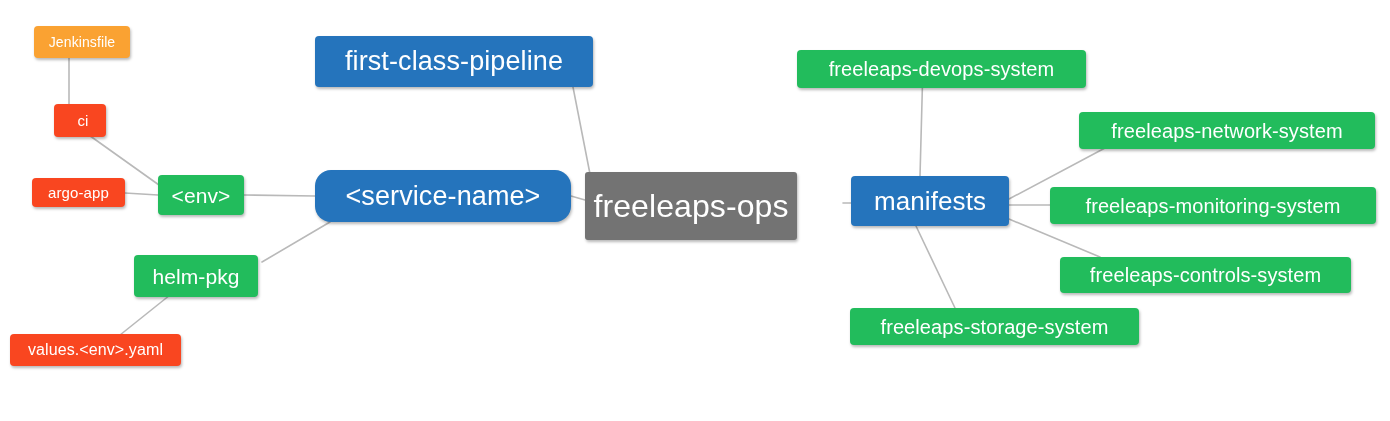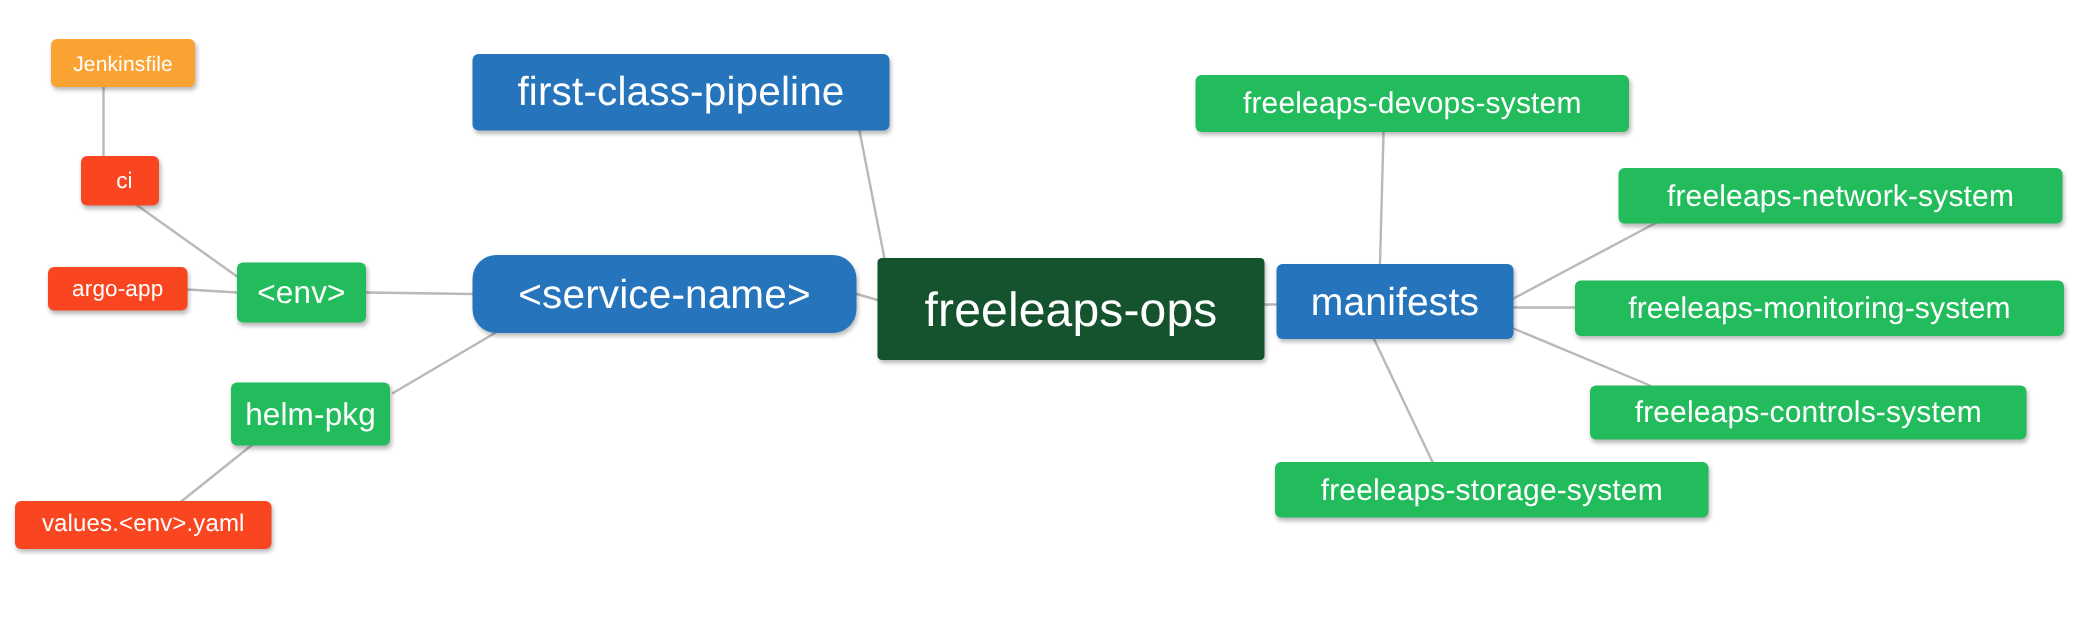--- a/index.html
+++ b/index.html
@@ -62,26 +62,26 @@
       <path d="M 69 58 L 69 104" fill="none" stroke="#b9b9b9" stroke-width="1.6" stroke-linecap="round"></path>
       <path d="M 330 222 L 262 262" fill="none" stroke="#b9b9b9" stroke-width="1.6" stroke-linecap="round"></path>
       <path d="M 170 295 L 120 335" fill="none" stroke="#b9b9b9" stroke-width="1.6" stroke-linecap="round"></path>
       <path d="M 920 176 L 923 64" fill="none" stroke="#b9b9b9" stroke-width="1.6" stroke-linecap="round"></path>
       <path d="M 1009 199 L 1105 148" fill="none" stroke="#b9b9b9" stroke-width="1.6" stroke-linecap="round"></path>
       <path d="M 1009 205 L 1050 205" fill="none" stroke="#b9b9b9" stroke-width="1.6" stroke-linecap="round"></path>
       <path d="M 1009 219 L 1100 257" fill="none" stroke="#b9b9b9" stroke-width="1.6" stroke-linecap="round"></path>
       <path d="M 916 226 L 955 308" fill="none" stroke="#b9b9b9" stroke-width="1.6" stroke-linecap="round"></path>
     </svg>
   <div id="node-layer">
-      <div class="node root" style="left: 585px; top: 172px; width: 258px; height: 68px; background: #14532d; font-size: 32px;">freeleaps-ops</div>
+      <div class="node root" style="left: 585px; top: 172px; width: 212px; height: 68px; background: #737373; font-size: 32px;">freeleaps-ops</div>
       <div class="node" style="left: 315px; top: 170px; width: 256px; height: 52px; background: rgb(37, 116, 188); font-size: 27px; border-radius: 16px;">&lt;service-name&gt;</div>
       <div class="node" style="left: 315px; top: 36px; width: 278px; height: 51px; background: rgb(37, 116, 188); font-size: 27px;">first-class-pipeline</div>
       <div class="node" style="left: 851px; top: 176px; width: 158px; height: 50px; background: rgb(37, 116, 188); font-size: 26px;">manifests</div>
       <div class="node" style="left: 158px; top: 175px; width: 86px; height: 40px; background: rgb(34, 188, 92); font-size: 21px;">&lt;env&gt;</div>
-      <div class="node" style="left: 154px; top: 255px; width: 106px; height: 42px; background: rgb(34, 188, 92); font-size: 21px;">helm-pkg</div>
+      <div class="node" style="left: 134px; top: 255px; width: 124px; height: 42px; background: rgb(34, 188, 92); font-size: 21px;">helm-pkg</div>
       <div class="node" style="left: 22px; top: 26px; width: 96px; height: 32px; background: rgb(250, 162, 50); font-size: 14px; margin-left: 12px;">Jenkinsfile</div>
       <div class="node" style="left: 54px; top: 104px; width: 52px; height: 33px; background: rgb(249, 70, 32); font-size: 15px; padding-left: 16px;">ci</div>
       <div class="node" style="left: 32px; top: 178px; width: 93px; height: 29px; background: rgb(249, 70, 32); font-size: 15px;">argo-app</div>
       <div class="node" style="left: 10px; top: 334px; width: 171px; height: 32px; background: rgb(249, 70, 32); font-size: 16px;">values.&lt;env&gt;.yaml</div>
       <div class="node" style="left: 797px; top: 26px; width: 289px; height: 38px; background: rgb(34, 188, 92); font-size: 20px; margin-top: 24px;">freeleaps-devops-system</div>
       <div class="node" style="left: 1079px; top: 112px; width: 296px; height: 37px; background: rgb(34, 188, 92); font-size: 20px;">freeleaps-network-system</div>
       <div class="node" style="left: 1050px; top: 187px; width: 326px; height: 37px; background: rgb(34, 188, 92); font-size: 20px;">freeleaps-monitoring-system</div>
       <div class="node" style="left: 1060px; top: 257px; width: 291px; height: 36px; background: rgb(34, 188, 92); font-size: 20px;">freeleaps-controls-system</div>
       <div class="node" style="left: 815px; top: 308px; width: 289px; height: 37px; background: rgb(34, 188, 92); font-size: 20px; margin-left: 35px;">freeleaps-storage-system</div>
     </div>

